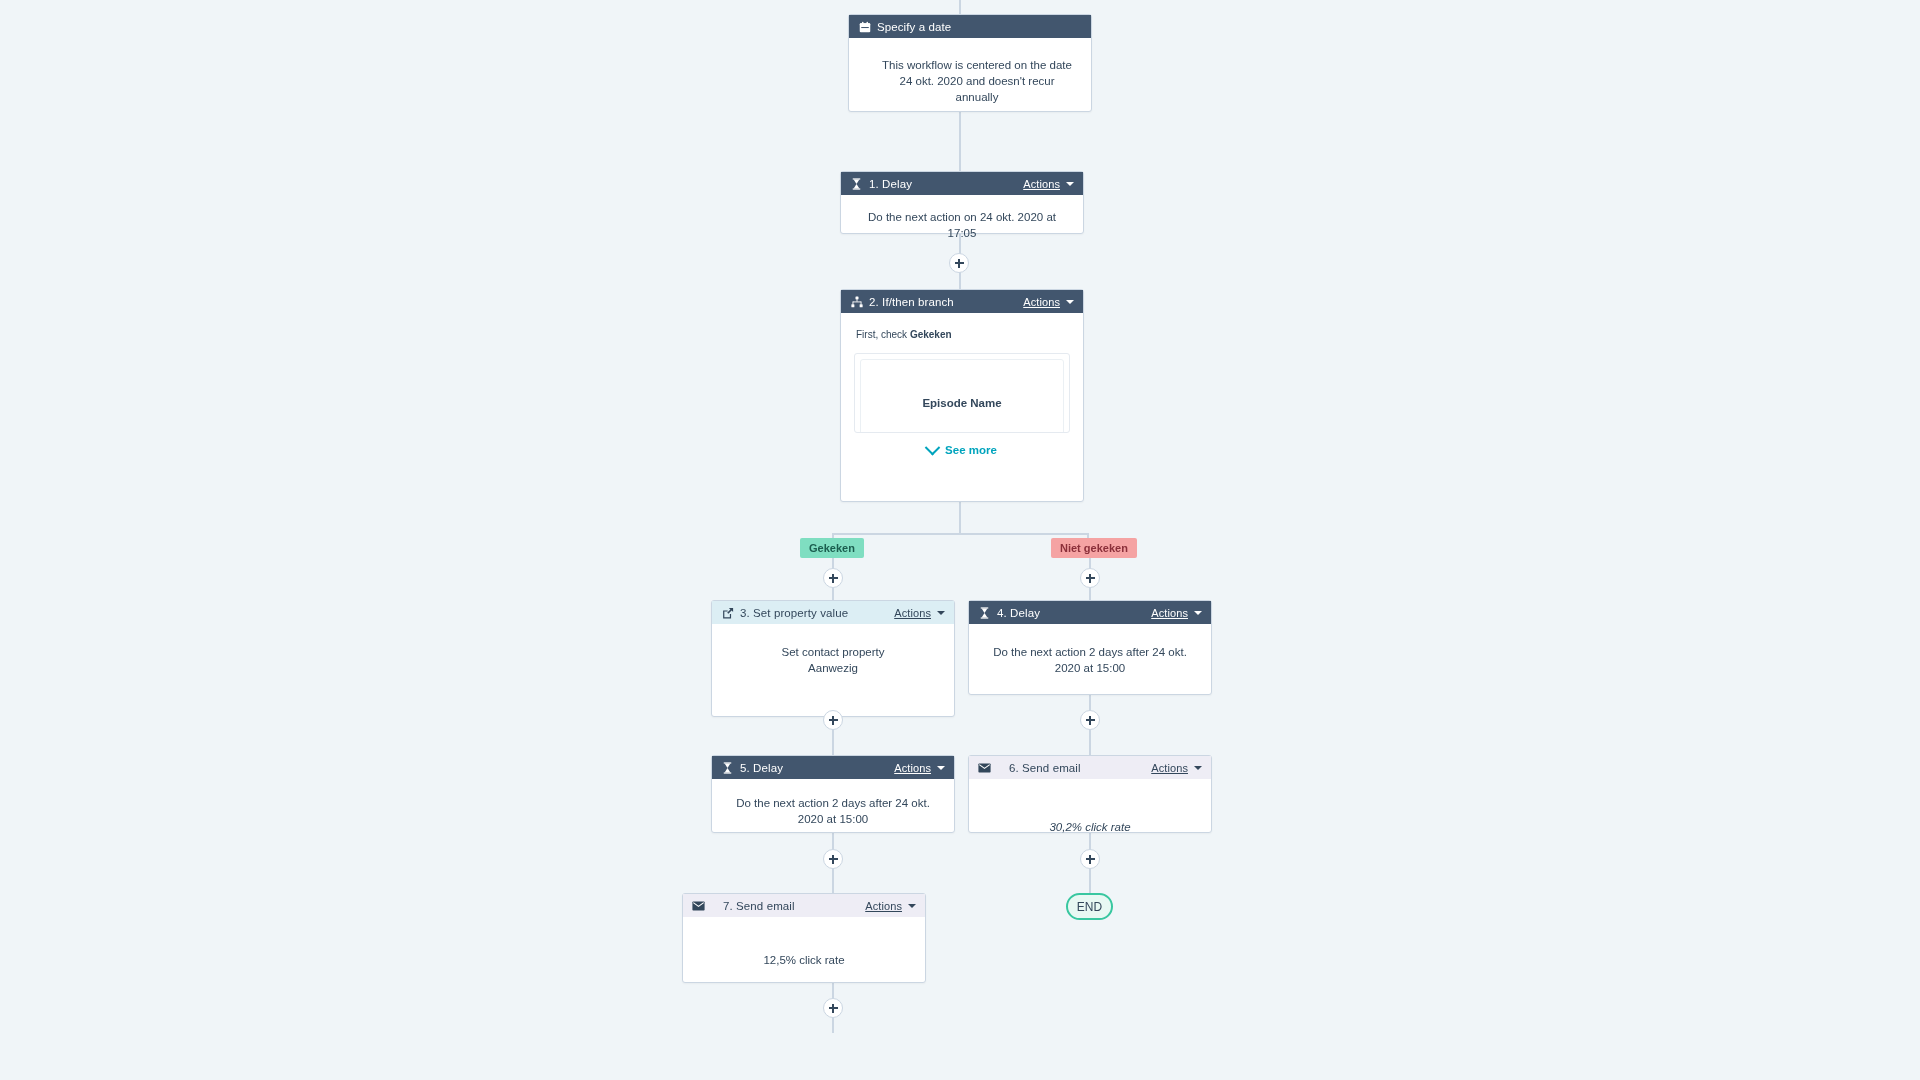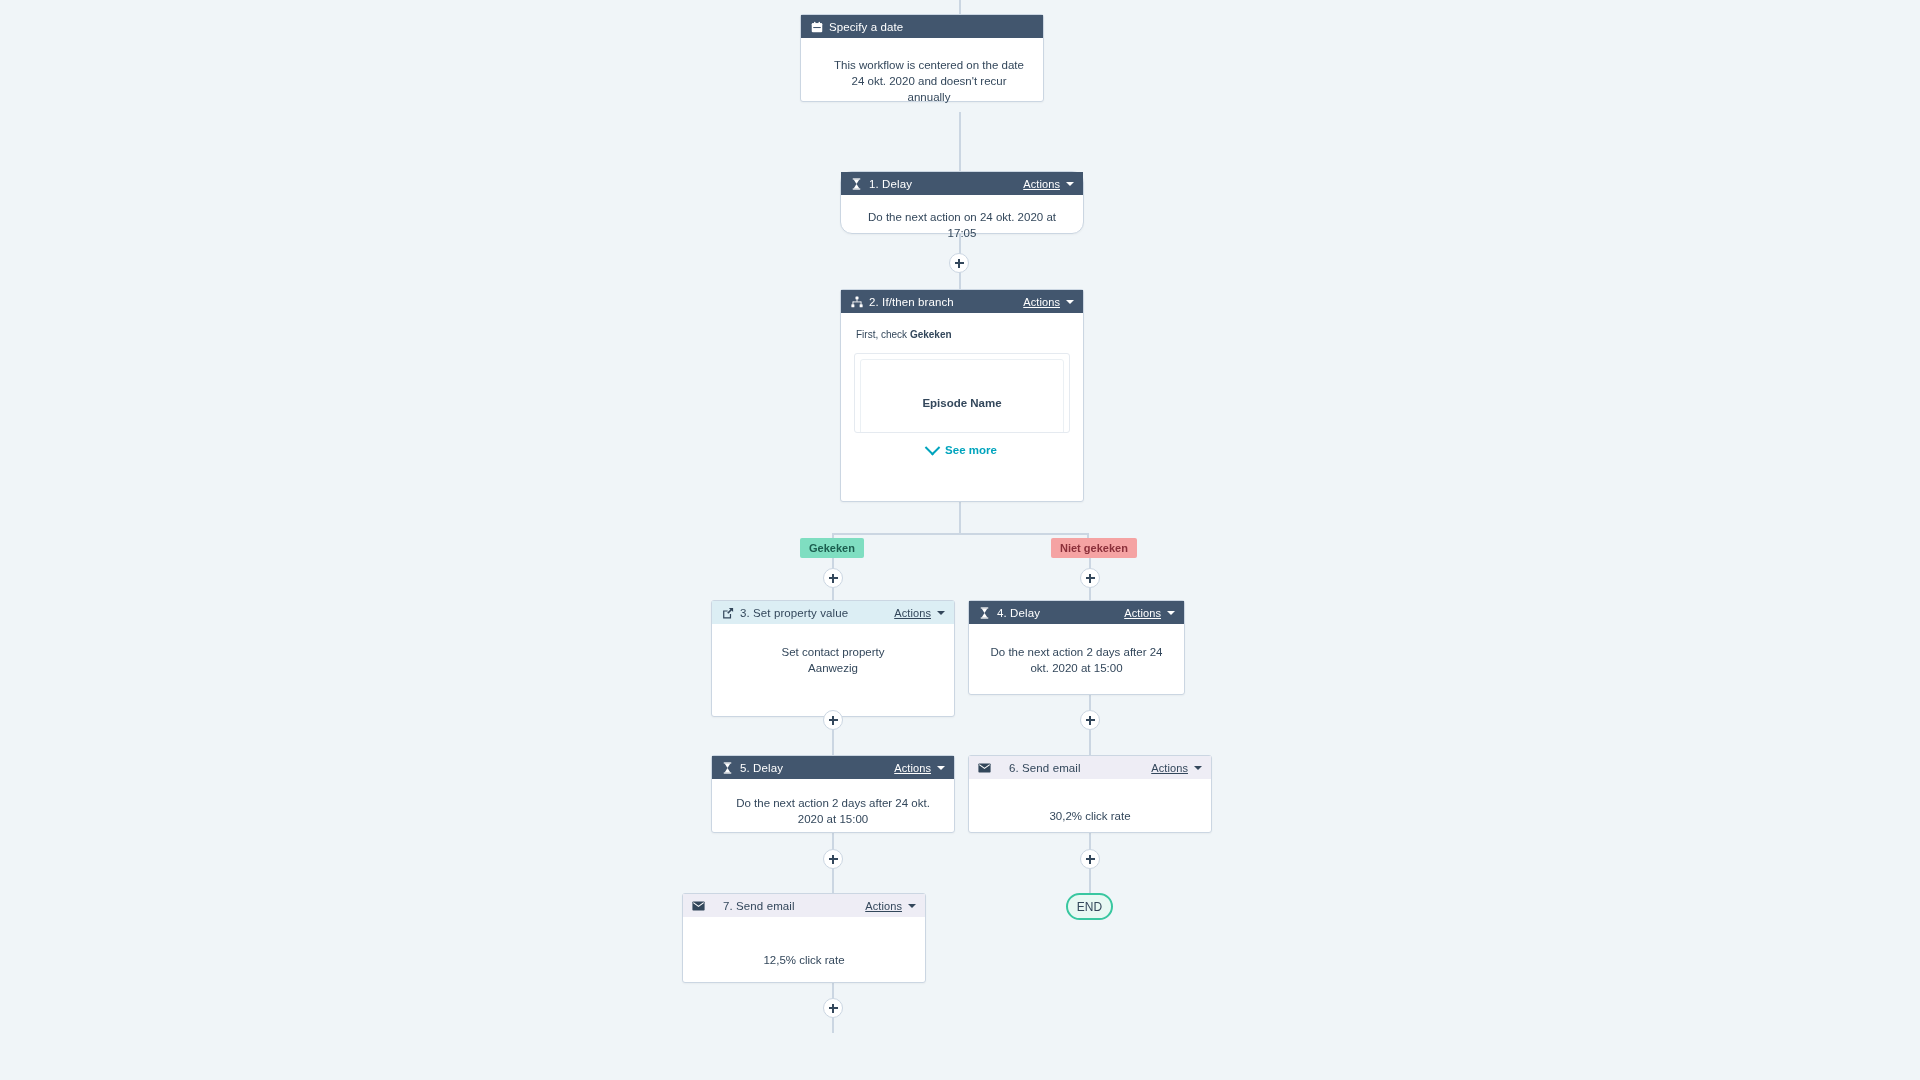--- a/index.html
+++ b/index.html
@@ -250,37 +250,37 @@
   <div class="vline" style="left:1087px; top:533px; height:11px;"></div>
   <div class="vline" style="left:832px; top:556px; height:56px;"></div>
   <div class="vline" style="left:1089px; top:556px; height:56px;"></div>
   <div class="vline" style="left:832px; top:695px; height:60px;"></div>
   <div class="vline" style="left:1089px; top:695px; height:60px;"></div>
   <div class="vline" style="left:832px; top:833px; height:60px;"></div>
   <div class="vline" style="left:1089px; top:833px; height:60px;"></div>
   <div class="vline" style="left:832px; top:983px; height:30px;"></div>
   <div class="vline" style="left:832px; top:1015px; height:18px;"></div>
 
-  <div class="card" style="left:800px; top:14px; width:244px; height:88px;">
+  <div class="card" style="left:848px; top:14px; width:244px; height:98px;">
     <div class="card-header dark">
       <span class="hdr-icon">
         <svg width="12" height="12" viewBox="0 0 16 16" fill="none">
           <rect x="1" y="3" width="14" height="12" rx="1.5" fill="#FFFFFF"></rect>
           <rect x="1" y="3" width="14" height="3.5" rx="1.5" fill="#FFFFFF"></rect>
           <rect x="4" y="1" width="2" height="3" rx="1" fill="#FFFFFF"></rect>
           <rect x="10" y="1" width="2" height="3" rx="1" fill="#FFFFFF"></rect>
           <rect x="3" y="8" width="10" height="1.4" fill="#42566E"></rect>
         </svg>
       </span>
       <span class="hdr-title">Specify a date</span>
     </div>
     <div class="card-body" style="padding-top:19px;margin-left:14px;">This workflow is centered on the date 24 okt. 2020 and doesn't recur annually</div>
   </div>
 
-  <div class="card" style="left:840px; top:171px; width:244px; height:63px;border-radius:12px;">
+  <div class="card" style="left:840px; top:171px; width:244px; height:63px;">
     <div class="card-header dark">
       <span class="hdr-icon">
         <svg width="11" height="12" viewBox="0 0 14 16" fill="#FFFFFF">
           <rect x="2" y="0.5" width="10" height="1.6"></rect>
           <rect x="2" y="13.9" width="10" height="1.6"></rect>
           <path d="M3.2 2.1h7.6L7 8l3.8 5.9H3.2L7 8z"></path>
         </svg>
       </span>
       <span class="hdr-title">1. Delay</span>
       <span class="actions">
@@ -357,21 +357,21 @@
         <span class="actions-label">Actions</span>
         <span class="caret"></span>
       </span>
     </div>
     <div class="card-body" style="padding-top:20px;">
       <div>Set contact property</div>
       <div>Aanwezig</div>
     </div>
   </div>
 
-  <div class="card" style="left:968px; top:600px; width:217px; height:95px;">
+  <div class="card" style="left:968px; top:600px; width:244px; height:95px;">
     <div class="card-header dark">
       <span class="hdr-icon">
         <svg width="11" height="12" viewBox="0 0 14 16" fill="#FFFFFF">
           <rect x="2" y="0.5" width="10" height="1.6"></rect>
           <rect x="2" y="13.9" width="10" height="1.6"></rect>
           <path d="M3.2 2.1h7.6L7 8l3.8 5.9H3.2L7 8z"></path>
         </svg>
       </span>
       <span class="hdr-title">4. Delay</span>
       <span class="actions">
@@ -414,21 +414,21 @@
           <rect x="0.5" y="0.5" width="15" height="11" rx="1" fill="#33475B"></rect>
           <path d="M1.6 1.8L8 6.5l6.4-4.7" stroke="#FFFFFF" stroke-width="1.3" fill="none"></path>
         </svg>
       </span>
       <span class="hdr-title">6. Send email</span>
       <span class="actions">
         <span class="actions-label">Actions</span>
         <span class="caret"></span>
       </span>
     </div>
-    <div class="card-body" style="padding-top:29px;">30,2% click rate</div>
+    <div class="card-body" style="padding-top:40px;font-style:italic;">30,2% click rate</div>
   </div>
 
   <div class="plus-btn" style="left:823px; top:849px;">
     <span class="glyph"></span>
   </div>
   <div class="plus-btn" style="left:1080px; top:849px;">
     <span class="glyph"></span>
   </div>
 
   <div class="card" style="left:682px; top:893px; width:244px; height:90px;">

